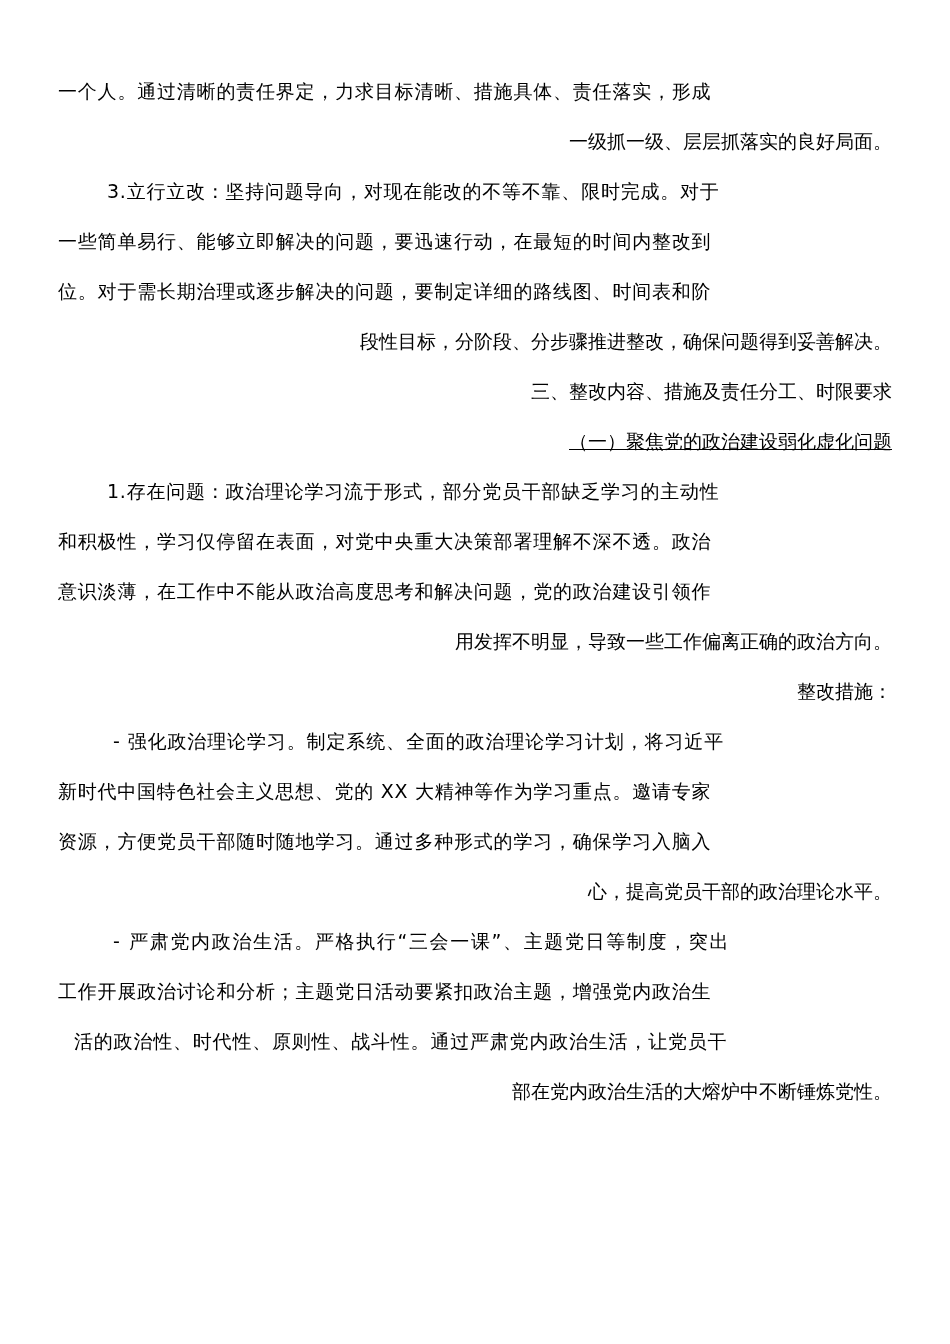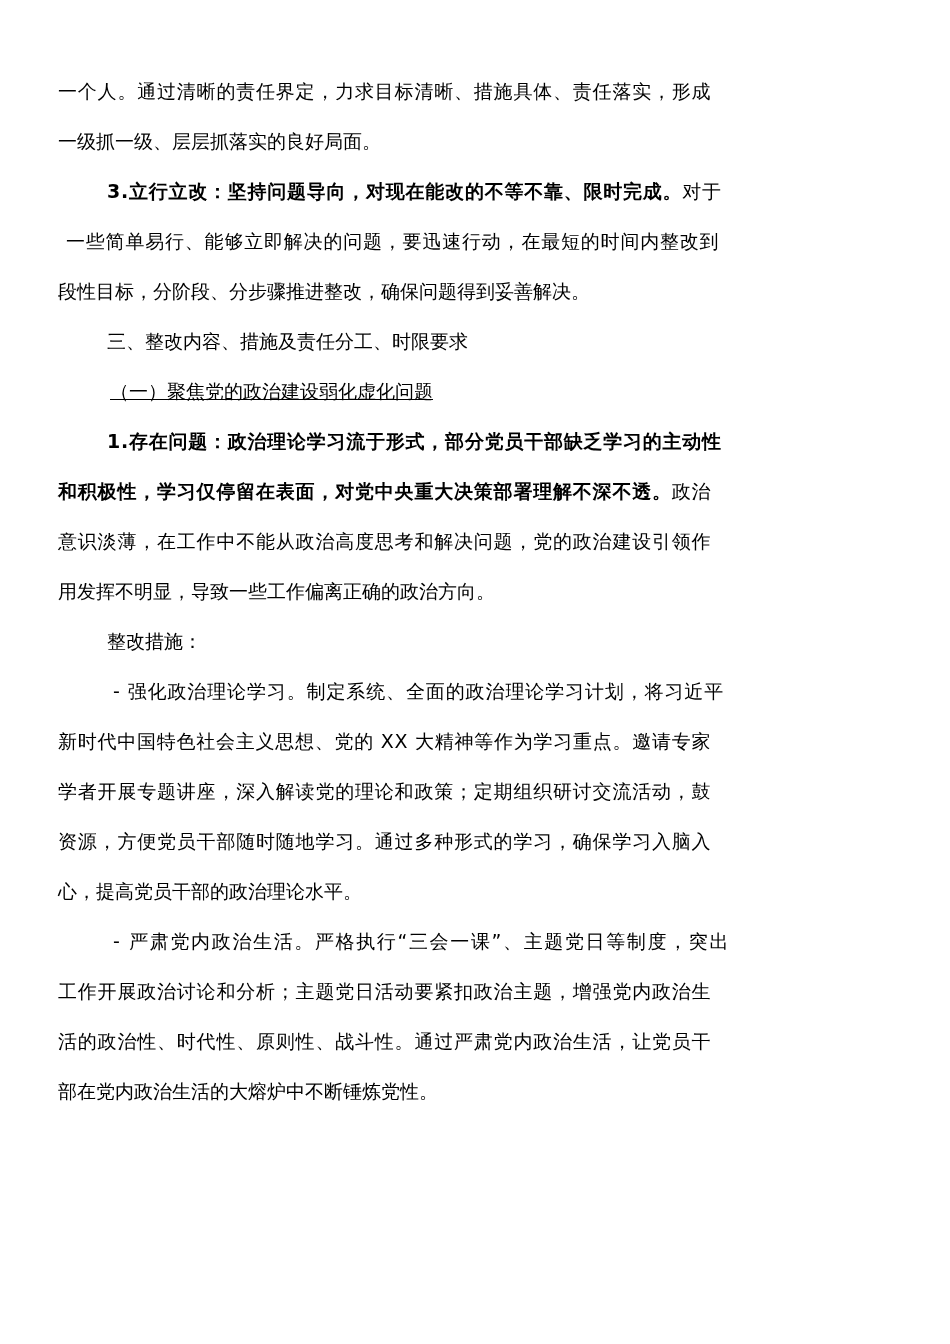--- a/index.html
+++ b/index.html
@@ -24,48 +24,51 @@
     .line {
       height: 50px;
       line-height: 50px;
       font-size: 19px;
       white-space: nowrap;
       letter-spacing: 0px;
       display: flex;
       justify-content: space-between;
     }
     .line.last {
-      justify-content: flex-start;
+      justify-content: flex-end;
     }
     .line .seg { white-space: pre; }
     .indent { padding-left: 49px; }
     .indent-small { padding-left: 56px; }
     .indent-dash { padding-left: 55px; }
-    .bold { font-weight: bold; }
+    .bold { font-weight: normal; }
   </style>
 </head>
 <body>
 
 <div class="page">
 
   <div>
     <div class="line">
       <span class="seg" style="letter-spacing: 0.8px;">一个人。通过清晰的责任界定，力求目标清晰、措施具体、责任落实，形成</span>
     </div>
     <div class="line last">
       <span class="seg">一级抓一级、层层抓落实的良好局面。</span>
     </div>
   </div>
 
   <div>
     <div class="line indent">
       <span class="seg" style="letter-spacing: 0.76px;"><span class="bold">3.立行立改：坚持问题导向，对现在能改的不等不靠、限时完成。</span><span>对于</span></span>
     </div>
     <div class="line">
-      <span class="seg" style="letter-spacing: 0.8px; margin-left: 8px;">一些简单易行、能够立即解决的问题，要迅速行动，在最短的时间内整改到</span>
+      <span class="seg" style="letter-spacing: 0.8px;">一些简单易行、能够立即解决的问题，要迅速行动，在最短的时间内整改到</span>
+    </div>
+    <div class="line">
+      <span class="seg" style="letter-spacing: 0.8px;">位。对于需长期治理或逐步解决的问题，要制定详细的路线图、时间表和阶</span>
     </div>
     <div class="line last">
       <span class="seg">段性目标，分阶段、分步骤推进整改，确保问题得到妥善解决。</span>
     </div>
   </div>
 
   <div class="line last indent">
     <span class="seg">三、整改内容、措施及责任分工、时限要求</span>
   </div>
 
@@ -93,38 +96,35 @@
   </div>
 
   <div>
     <div class="line indent-dash">
       <span class="seg" style="letter-spacing: 0.88px;">- 强化政治理论学习。制定系统、全面的政治理论学习计划，将习近平</span>
     </div>
     <div class="line">
       <span class="seg" style="letter-spacing: 0.75px; text-align: right;">新时代中国特色社会主义思想、党的 XX 大精神等作为学习重点。邀请专家</span>
     </div>
     <div class="line">
-      <span class="seg" style="letter-spacing: 0.8px;">学者开展专题讲座，深入解读党的理论和政策；定期组织研讨交流活动，鼓</span>
-    </div>
-    <div class="line">
       <span class="seg" style="letter-spacing: 0.8px;">资源，方便党员干部随时随地学习。通过多种形式的学习，确保学习入脑入</span>
     </div>
     <div class="line last">
       <span class="seg">心，提高党员干部的政治理论水平。</span>
     </div>
   </div>
 
   <div>
     <div class="line indent-dash">
       <span class="seg" style="letter-spacing: 1.64px;">- 严肃党内政治生活。严格执行“三会一课”、主题党日等制度，突出</span>
     </div>
     <div class="line">
       <span class="seg" style="letter-spacing: 0.8px;">工作开展政治讨论和分析；主题党日活动要紧扣政治主题，增强党内政治生</span>
     </div>
     <div class="line">
-      <span class="seg" style="letter-spacing: 0.8px;">活的政治性、时代性、原则性、战斗性。通过严肃党内政治生活，让党员干</span>
+      <span class="seg" style="letter-spacing: 0.8px; margin-left: 16px;">活的政治性、时代性、原则性、战斗性。通过严肃党内政治生活，让党员干</span>
     </div>
     <div class="line last">
       <span class="seg">部在党内政治生活的大熔炉中不断锤炼党性。</span>
     </div>
   </div>
 
 </div>
 
 </body></html>

